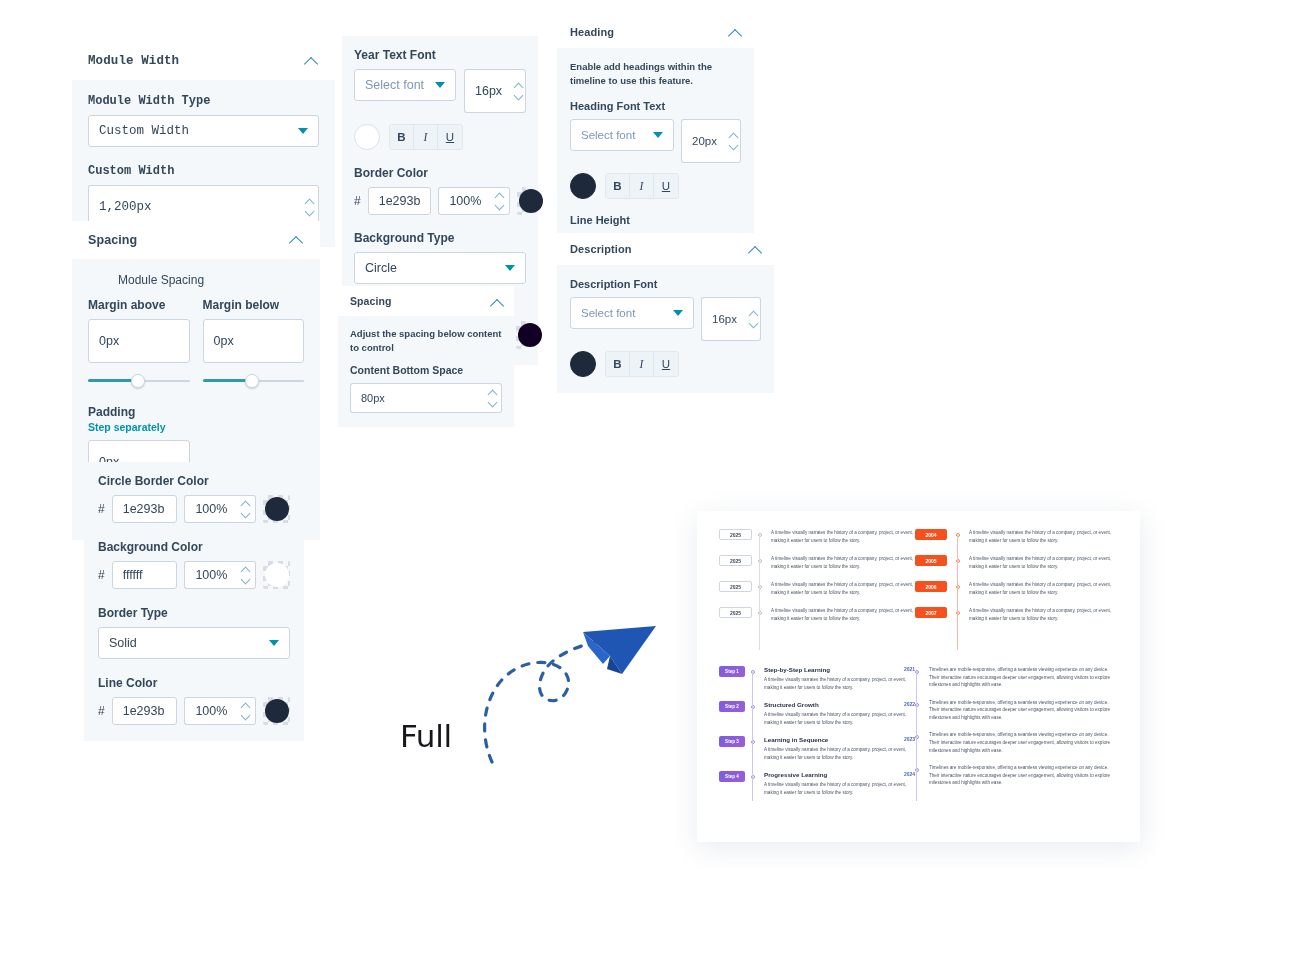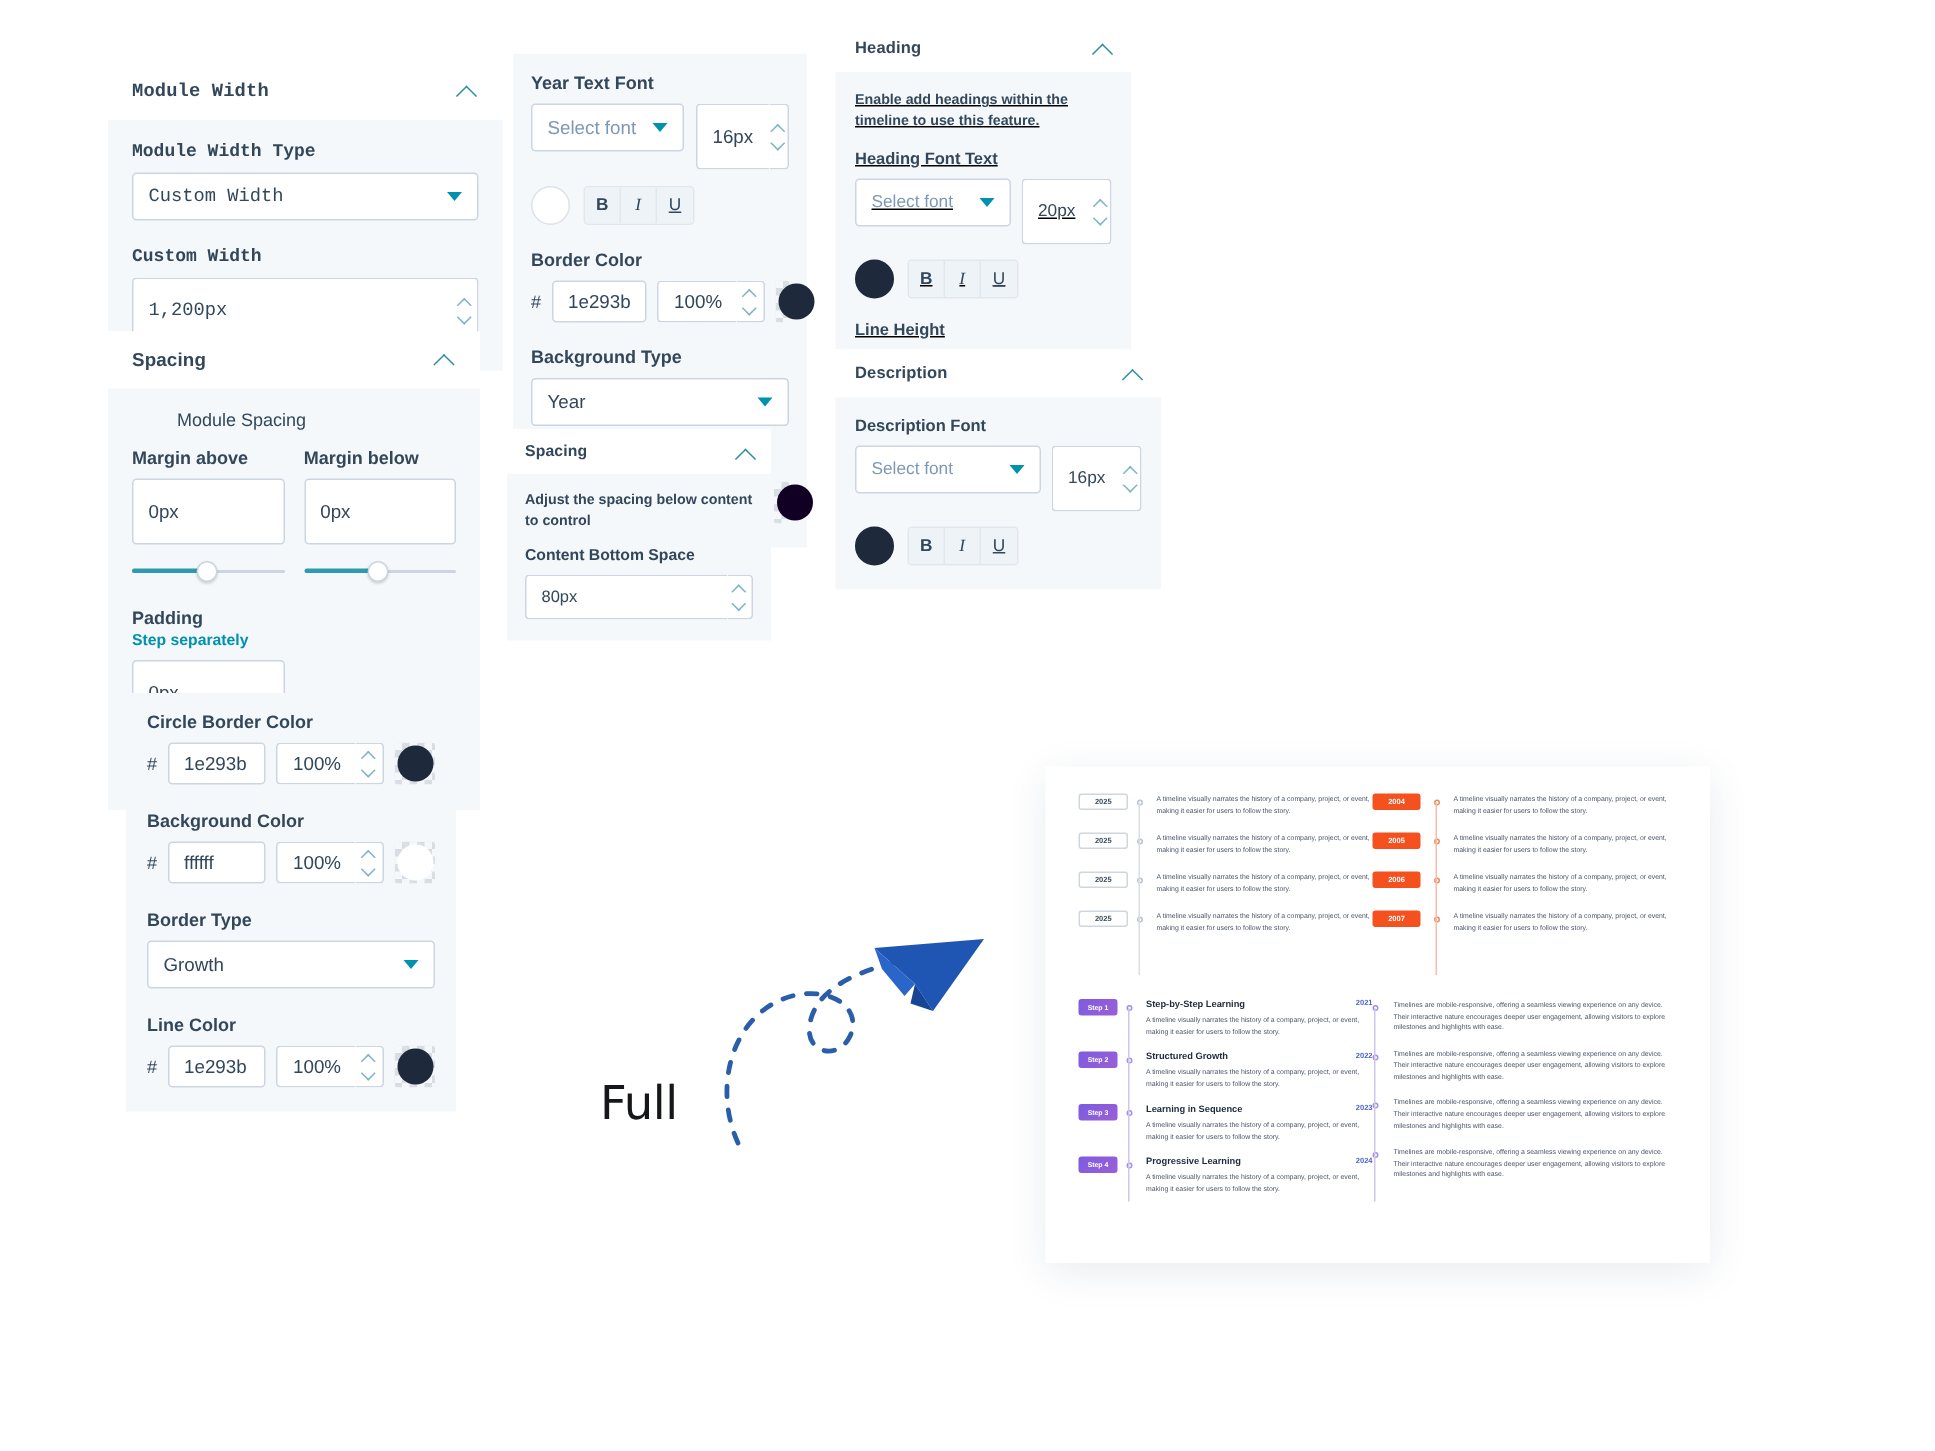--- a/index.html
+++ b/index.html
@@ -239,21 +239,21 @@
             <span class="dn"></span>
           </div>
         </div>
         <div class="swatch-box">
           <div class="dot" style="background:#ffffff;"></div>
         </div>
       </div>
 
       <div class="field-label" style="margin-top:17px;">Border Type</div>
       <div class="select">
-        <span>Growth</span>
+        <span>Solid</span>
         <span class="caret"></span>
       </div>
 
       <div class="field-label" style="margin-top:17px;">Line Color</div>
       <div class="color-row">
         <span class="hash">#</span>
         <div class="txt hex">1e293b</div>
         <div class="with-step">
           <div class="txt pct">100%</div>
           <div class="stepper" style="height:28px;">
@@ -304,21 +304,21 @@
             <span class="dn"></span>
           </div>
         </div>
         <div class="swatch-box">
           <div class="dot" style="background:#1e293b;"></div>
         </div>
       </div>
 
       <div class="field-label" style="margin-top:16px;">Background Type</div>
       <div class="select">
-        <span>Year</span>
+        <span>Circle</span>
         <span class="caret"></span>
       </div>
 
       <div class="field-label" style="margin-top:16px;">Background Color</div>
       <div class="color-row">
         <span class="hash">#</span>
         <div class="txt hex">110024</div>
         <div class="with-step">
           <div class="txt pct">100%</div>
           <div class="stepper" style="height:28px;">
@@ -349,21 +349,21 @@
         </div>
       </div>
     </div>
   </div>
 
   <div class="panel" style="left:557px; top:16px; width:197px;">
     <div class="panel-head" style="height:32px; padding:0 13px;">
       <div class="panel-title" style="font-size:11px;">Heading</div>
       <div class="chev" style="width:12px;height:12px;"></div>
     </div>
-    <div class="panel-body" style="padding:12px 13px 16px 13px;text-decoration:underline;">
+    <div class="panel-body" style="padding:12px 13px 16px 13px;">
       <div class="help-text">Enable add headings within the timeline to use this feature.</div>
       <div class="field-label" style="font-size:11px;">Heading Font Text</div>
       <div style="display:flex; gap:7px;">
         <div class="select" style="flex:1; font-size:11.5px;">
           <span class="ph">Select font</span>
           <span class="caret"></span>
         </div>
         <div class="with-step" style="width:60px;">
           <div class="txt lg" style="font-size:11.5px;">20px</div>
           <div class="stepper">

